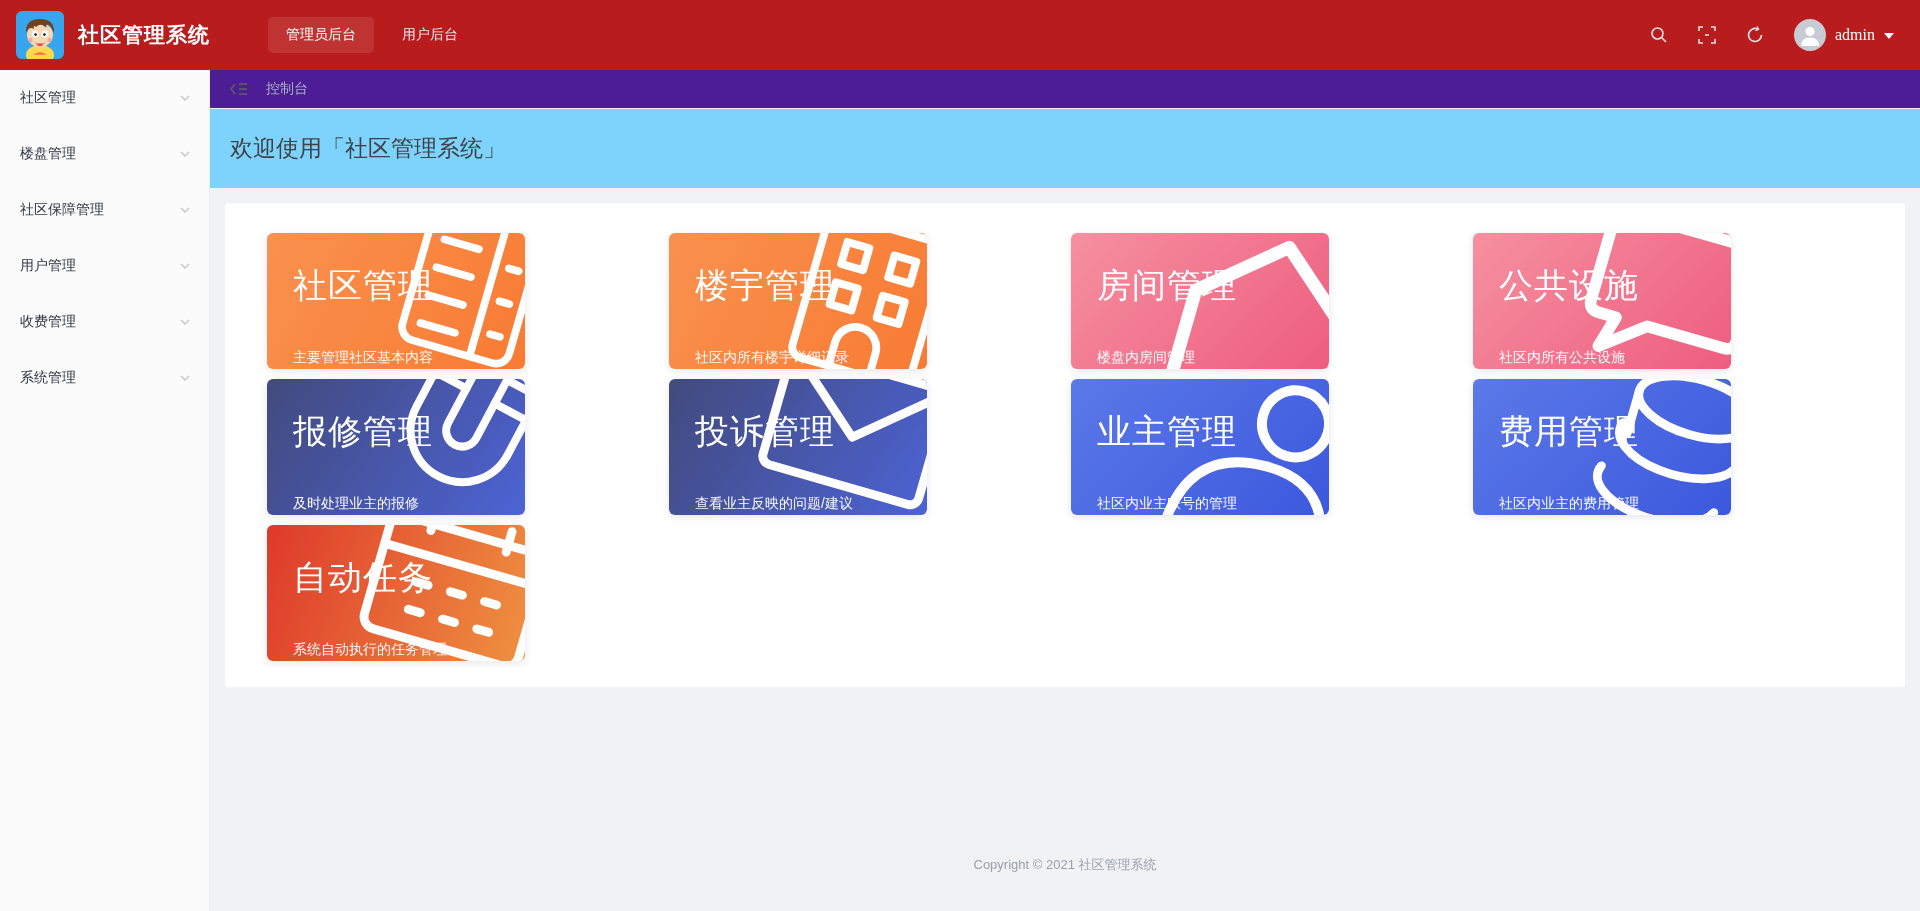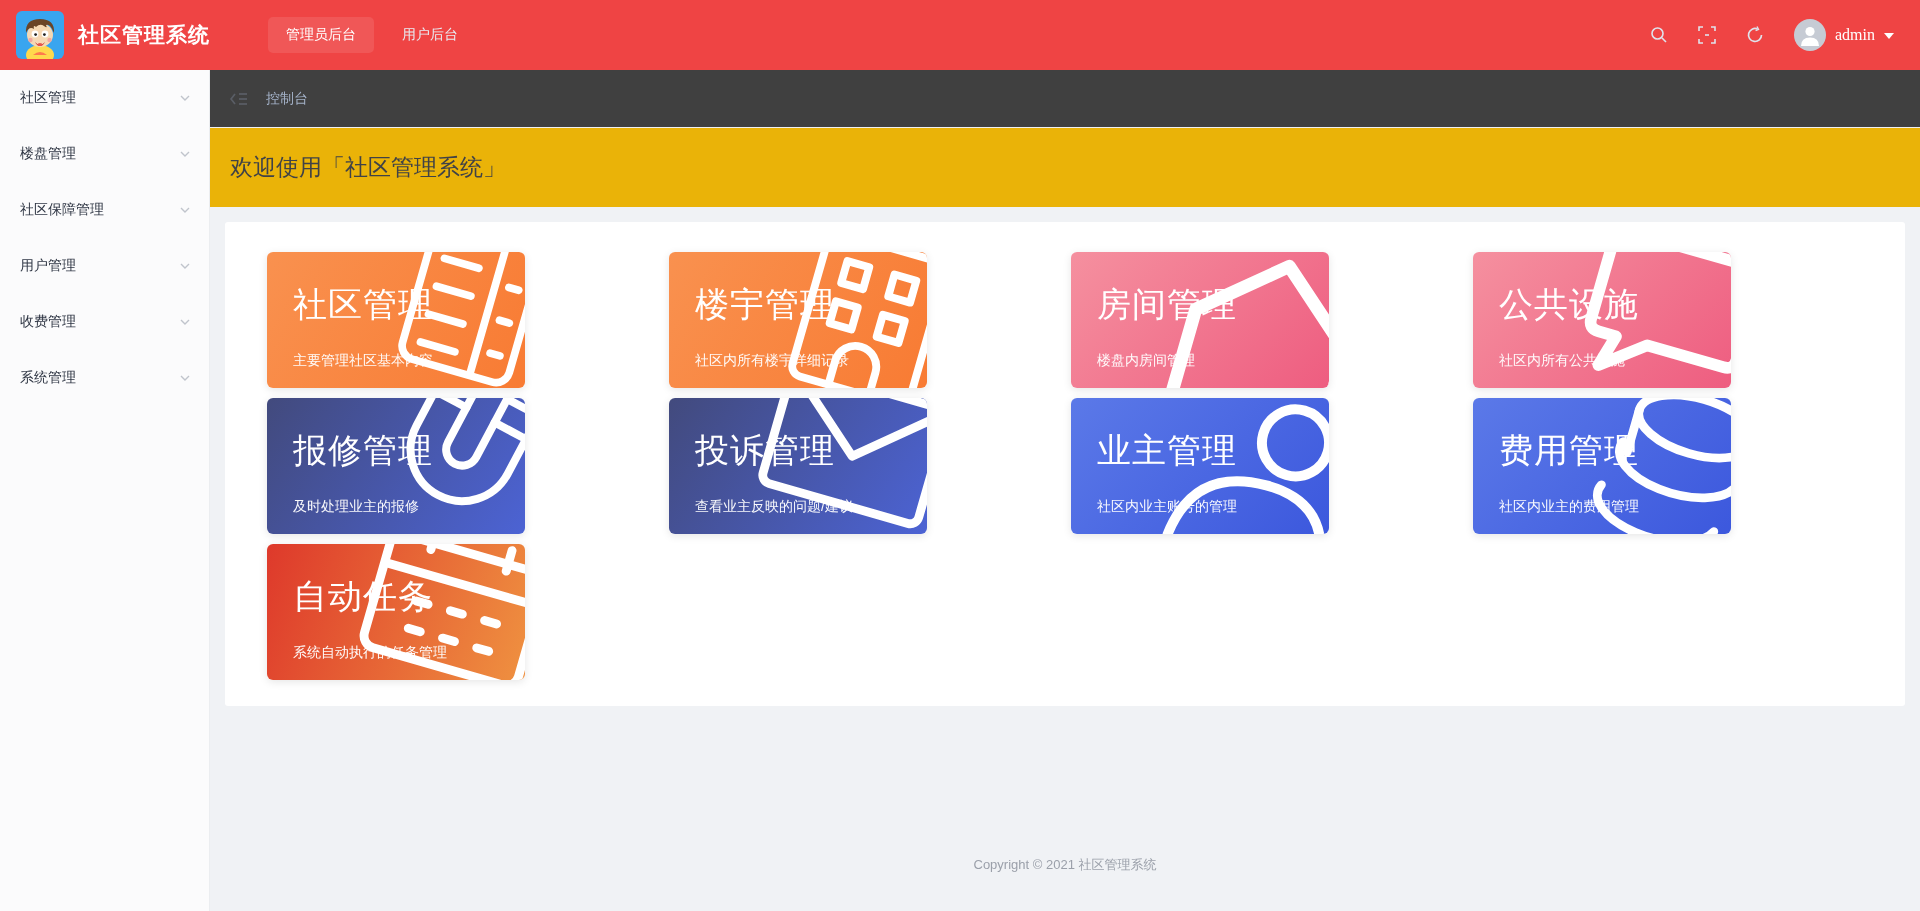--- a/index.html
+++ b/index.html
@@ -1,20 +1,20 @@
 <!DOCTYPE html>
 <html><head>
 <meta charset="utf-8">
 <style>
   * { margin:0; padding:0; box-sizing:border-box; }
   html,body { width:1920px; height:911px; overflow:hidden;
     font-family:"Liberation Sans","DejaVu Sans",sans-serif; background:#f0f2f5; }
 
   
-  .header { height:70px; background:#ef4444; display:flex; align-items:center; }
+  .header { height:70px; background:#b91c1c; display:flex; align-items:center; }
   .logo { width:48px; height:48px; border-radius:6px; margin-left:16px; overflow:hidden; flex:0 0 auto; }
   .app-title { color:#fff; font-size:21px; font-weight:bold; margin:0 58px 0 14px; letter-spacing:1px; }
   .tabs { display:flex; align-items:center; gap:10px; }
   .tab { color:#e8ebf2; font-size:14px; padding:9px 18px; border-radius:5px; cursor:pointer; }
   .tab.active { background:rgba(255,255,255,0.10); color:#fff; }
   .header-right { margin-left:auto; display:flex; align-items:center; gap:30px; margin-right:26px; }
   .hicon { width:18px; height:18px; cursor:pointer; display:block; }
   .user-box { display:flex; align-items:center; gap:9px; cursor:pointer; }
   .avatar { width:32px; height:32px; border-radius:50%; background:#c6cbd4; position:relative; overflow:hidden; }
   .avatar svg { position:absolute; left:0; top:0; }
@@ -22,36 +22,36 @@
   .caret { width:0; height:0; border-left:5px solid transparent; border-right:5px solid transparent; border-top:6px solid #fff; margin-top:2px; }
 
   
   .wrap { display:flex; height:841px; }
   .sidebar { width:210px; background:#fbfbfc; border-right:1px solid #ebedf0; flex:0 0 auto; }
   .side-item { height:56px; display:flex; align-items:center; justify-content:space-between;
     padding:0 18px 0 20px; font-size:14px; color:#2f3644; cursor:pointer; }
   .side-item .chev { width:12px; height:12px; }
 
   .main { flex:1; display:flex; flex-direction:column; min-width:0; }
-  .crumb-bar { height:58px; background:#404040; border-bottom:1px solid #f0f0f0;
+  .crumb-bar { height:39px; background:#4c1d95; border-bottom:1px solid #f0f0f0;
     display:flex; align-items:center; gap:18px; padding:0 20px; }
   .fold { width:18px; height:16px; cursor:pointer; }
   .crumb { font-size:14px; color:#a3b1c7; }
-  .welcome-bar { height:79px; background:#eab308; display:flex; align-items:center; padding:0 20px; }
+  .welcome-bar { height:79px; background:#7dd3fc; display:flex; align-items:center; padding:0 20px; }
   .welcome-title { font-size:23px; color:#404247; font-weight:400; }
 
   .content { flex:1; background:#f0f2f5; padding:15px; display:flex; flex-direction:column; min-height:0; }
   .panel { background:#fff; border-radius:3px; padding:30px 30px 26px 42px; }
   .card-grid { display:grid; grid-template-columns:repeat(4,1fr); row-gap:10px; }
 
   
   .card { width:258px; height:136px; border-radius:6px; position:relative; overflow:hidden;
     color:#fff; cursor:pointer; box-shadow:0 2px 8px rgba(0,0,0,0.10); }
   .card-title { position:absolute; left:26px; top:30px; font-size:34px; font-weight:400; letter-spacing:1px; white-space:nowrap; }
-  .card-sub { position:absolute; left:26px; bottom:18px; font-size:14px; opacity:.96; white-space:nowrap; }
+  .card-sub { position:absolute; left:26px; bottom:2px; font-size:14px; opacity:.96; white-space:nowrap; }
   .card-icon { position:absolute; transform:rotate(16deg); }
   .g-orange   { background:linear-gradient(120deg,#f9914f 0%,#f87b33 100%); }
   .g-pink     { background:linear-gradient(135deg,#f5909f 0%,#ee5d80 100%); }
   .g-indigo   { background:linear-gradient(125deg,#424a7d 0%,#4c63d4 100%); }
   .g-blue     { background:linear-gradient(135deg,#5b79e8 0%,#3c58dd 100%); }
   .g-redorange{ background:linear-gradient(110deg,#de392b 0%,#ef9140 100%);text-decoration:underline; }
 
   .i-ledger   { right:-10px; top:-26px; }
   .i-building { right:-12px; top:-16px; }
   .i-house    { right:-30px; top:-4px;  }

